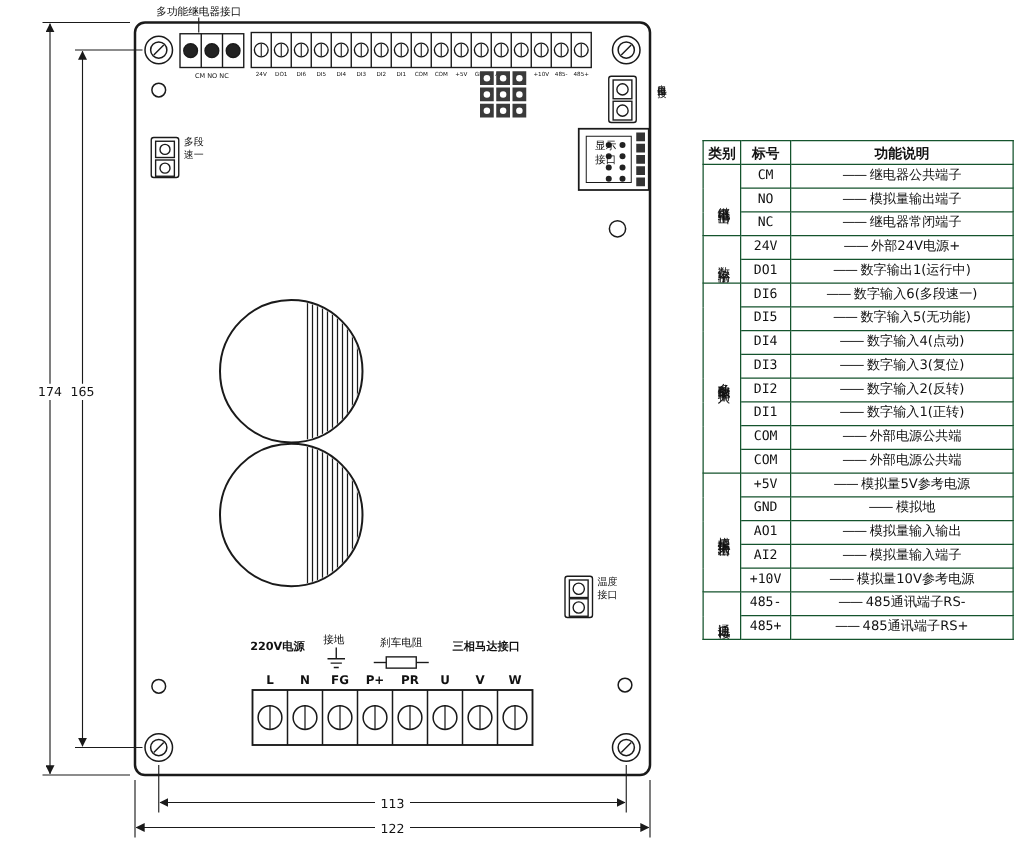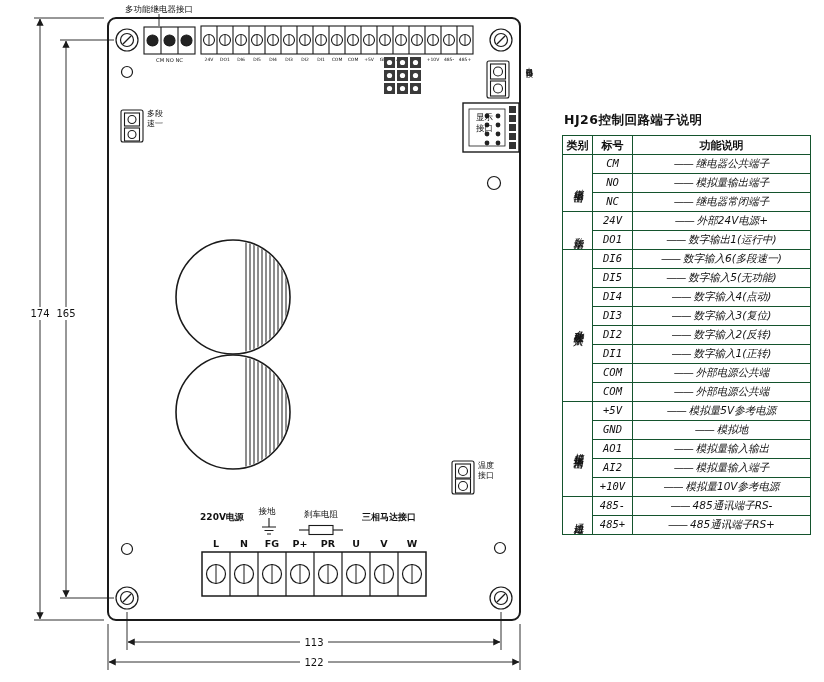--- a/index.html
+++ b/index.html
@@ -10,21 +10,21 @@
   svg text{font-family:"DejaVu Sans",sans-serif;fill:#111;}
   .ovl{position:absolute;color:#111;}
   .wrap2{line-height:1.25;word-break:break-all;}
   .vlabel{writing-mode:vertical-rl;text-orientation:upright;letter-spacing:1px;}
   
   #tablebox{position:absolute;left:562px;top:112px;width:252px;}
   .tbl-title{font-size:12.5px;font-weight:700;letter-spacing:.5px;margin:0 0 6px 2px;}
   table.tt{border-collapse:collapse;table-layout:fixed;width:248px;}
   .tt th,.tt td{border:1px solid #14532d;padding:0 2px;overflow:hidden;}
   .tt th{font-size:11px;font-weight:700;text-align:center;height:18px;}
-  .tt td{font-size:10.5px;height:18px;line-height:1.05;font-style:italic;}
+  .tt td{font-size:10.5px;height:18px;line-height:1.05;}
   .tt td.lab{text-align:center;font-family:"DejaVu Sans Mono","DejaVu Sans",monospace;}
   .tt td.catcell{text-align:center;vertical-align:middle;padding:2px 0;}
   .cat{display:inline-block;writing-mode:vertical-rl;text-orientation:upright;
        font-size:10px;line-height:1.05;letter-spacing:1px;max-height:100%;}
   .dash{margin-right:3px;letter-spacing:-1px;}
   .tt td.desc{text-align:center;white-space:nowrap;}
 </style>
 </head>
 <body>
 
@@ -261,21 +261,20 @@
   </svg>
 
   
   <div class="ovl wrap2" style="left:147px;top:109px;width:18px;font-size:8px;">多段速一</div>
   <div class="ovl wrap2" style="left:435px;top:112px;width:19px;font-size:8.5px;margin-left:41px;">显示接口</div>
   <div class="ovl wrap2" style="left:478px;top:461px;width:18px;font-size:8px;">温度接口</div>
   <div class="ovl vlabel" style="left:524px;top:61px;height:90px;font-size:7.5px;">电位器接口</div>
 
   
   <div id="tablebox">
-    <div class="tbl-title">HJ26控制回路端子说明</div>
     <table class="tt">
       <colgroup>
           <col style="width:30px">
           <col style="width:40px">
           <col style="width:178px">
         </colgroup>
       <thead>
         <tr>
           <th>类别</th>
           <th>标号</th>

